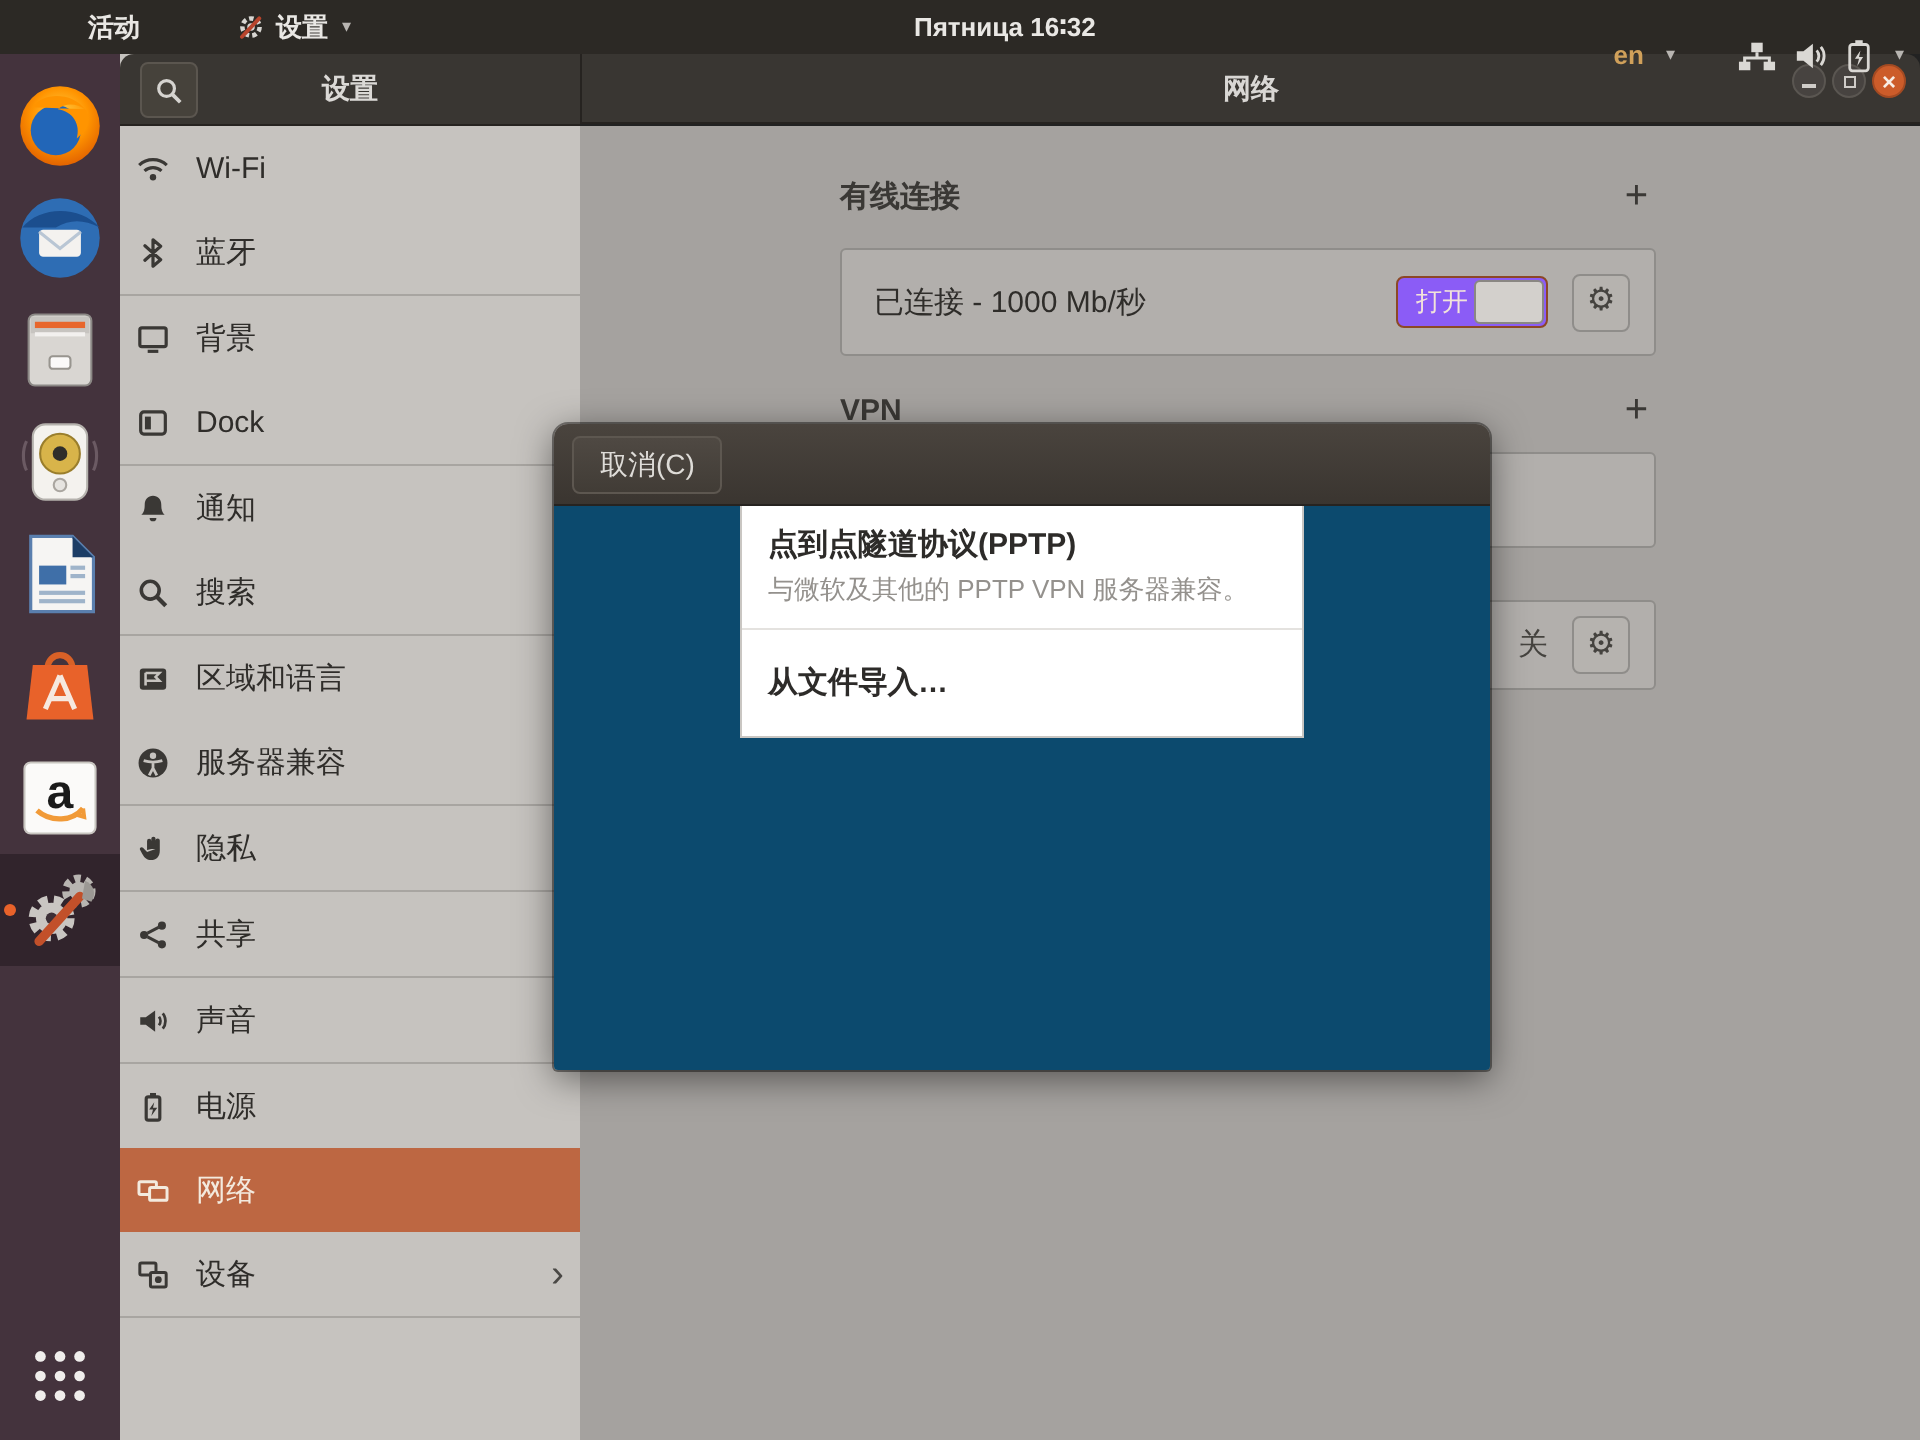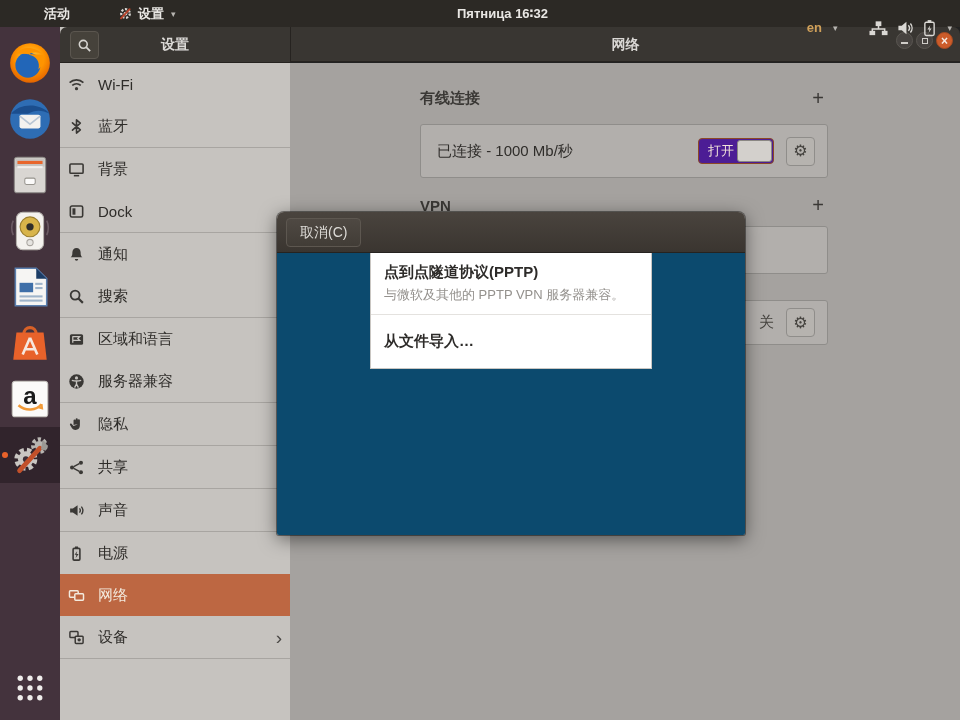--- a/index.html
+++ b/index.html
@@ -62,21 +62,21 @@
 
   .main-body{position:absolute;left:0;top:36px;width:670px;height:657px;background:#a5a29f;}
   .content{position:absolute;left:130px;top:0;width:408px;}
   .sec-head{position:absolute;left:0;width:408px;display:flex;justify-content:space-between;align-items:center;}
   .sec-title{font-size:15px;font-weight:700;color:#3a3835;}
   .add-btn{font-size:20px;color:#3a3835;line-height:1;padding:0 4px;}
   .card{position:absolute;left:0;width:408px;background:#b2afac;border:1px solid #8f8d8a;border-radius:3px;
         box-sizing:border-box;display:flex;align-items:center;}
   .card-status{font-size:15px;color:#2f2d2a;padding-left:16px;}
   .card-right{margin-left:auto;display:flex;align-items:center;gap:12px;padding-right:12px;}
-  .toggle{position:relative;width:76px;height:26px;border-radius:4px;background:#4c1d95;border:1px solid #8c4826;
+  .toggle{position:relative;width:76px;height:26px;border-radius:4px;background:#8b5cf6;border:1px solid #8c4826;
         box-sizing:border-box;}
   .toggle-label{position:absolute;left:9px;top:0;height:24px;line-height:24px;font-size:13px;color:#f2e3da;}
   .toggle-knob{position:absolute;right:1px;top:1px;width:35px;height:22px;background:#d3d0cc;
         border:1px solid #8a8783;border-radius:3px;box-sizing:border-box;}
   .gear-btn{width:29px;height:29px;border-radius:4px;background:#b6b3af;border:1px solid #8f8d8a;
         box-sizing:border-box;display:flex;align-items:center;justify-content:center;
         color:#45433f;font-size:16px;line-height:1;}
   .off-label{font-size:15px;color:#45433f;}
 
   

